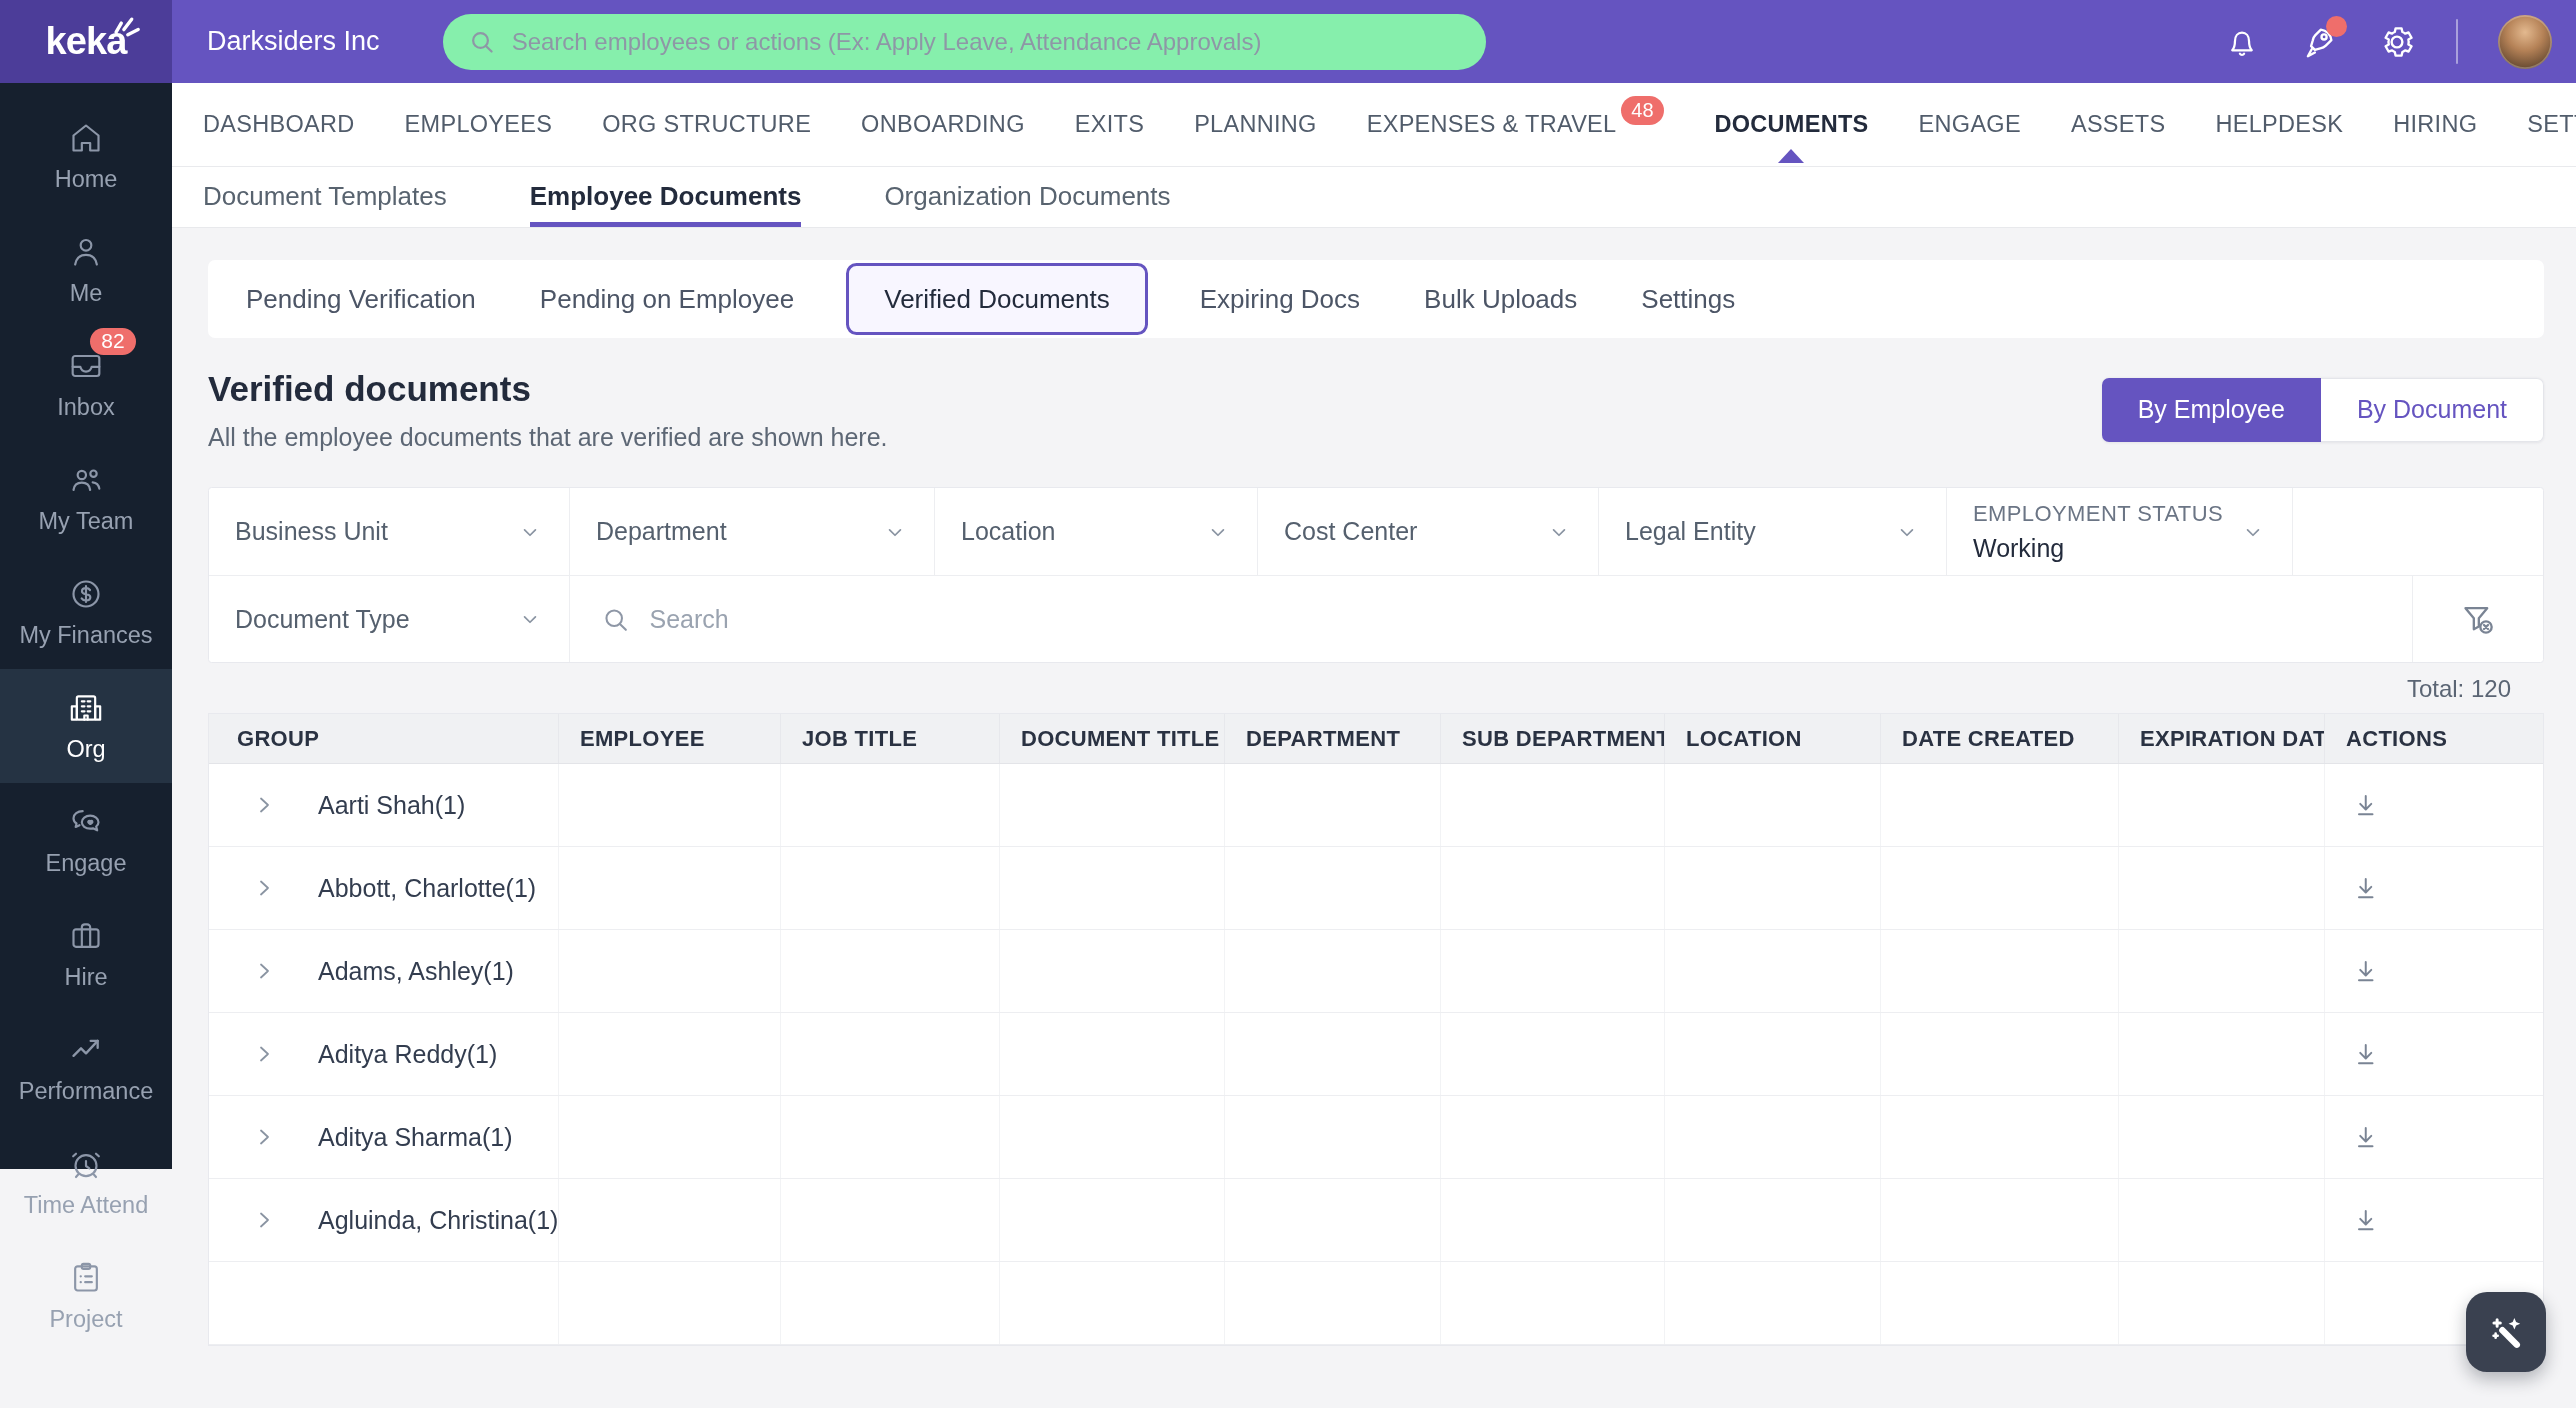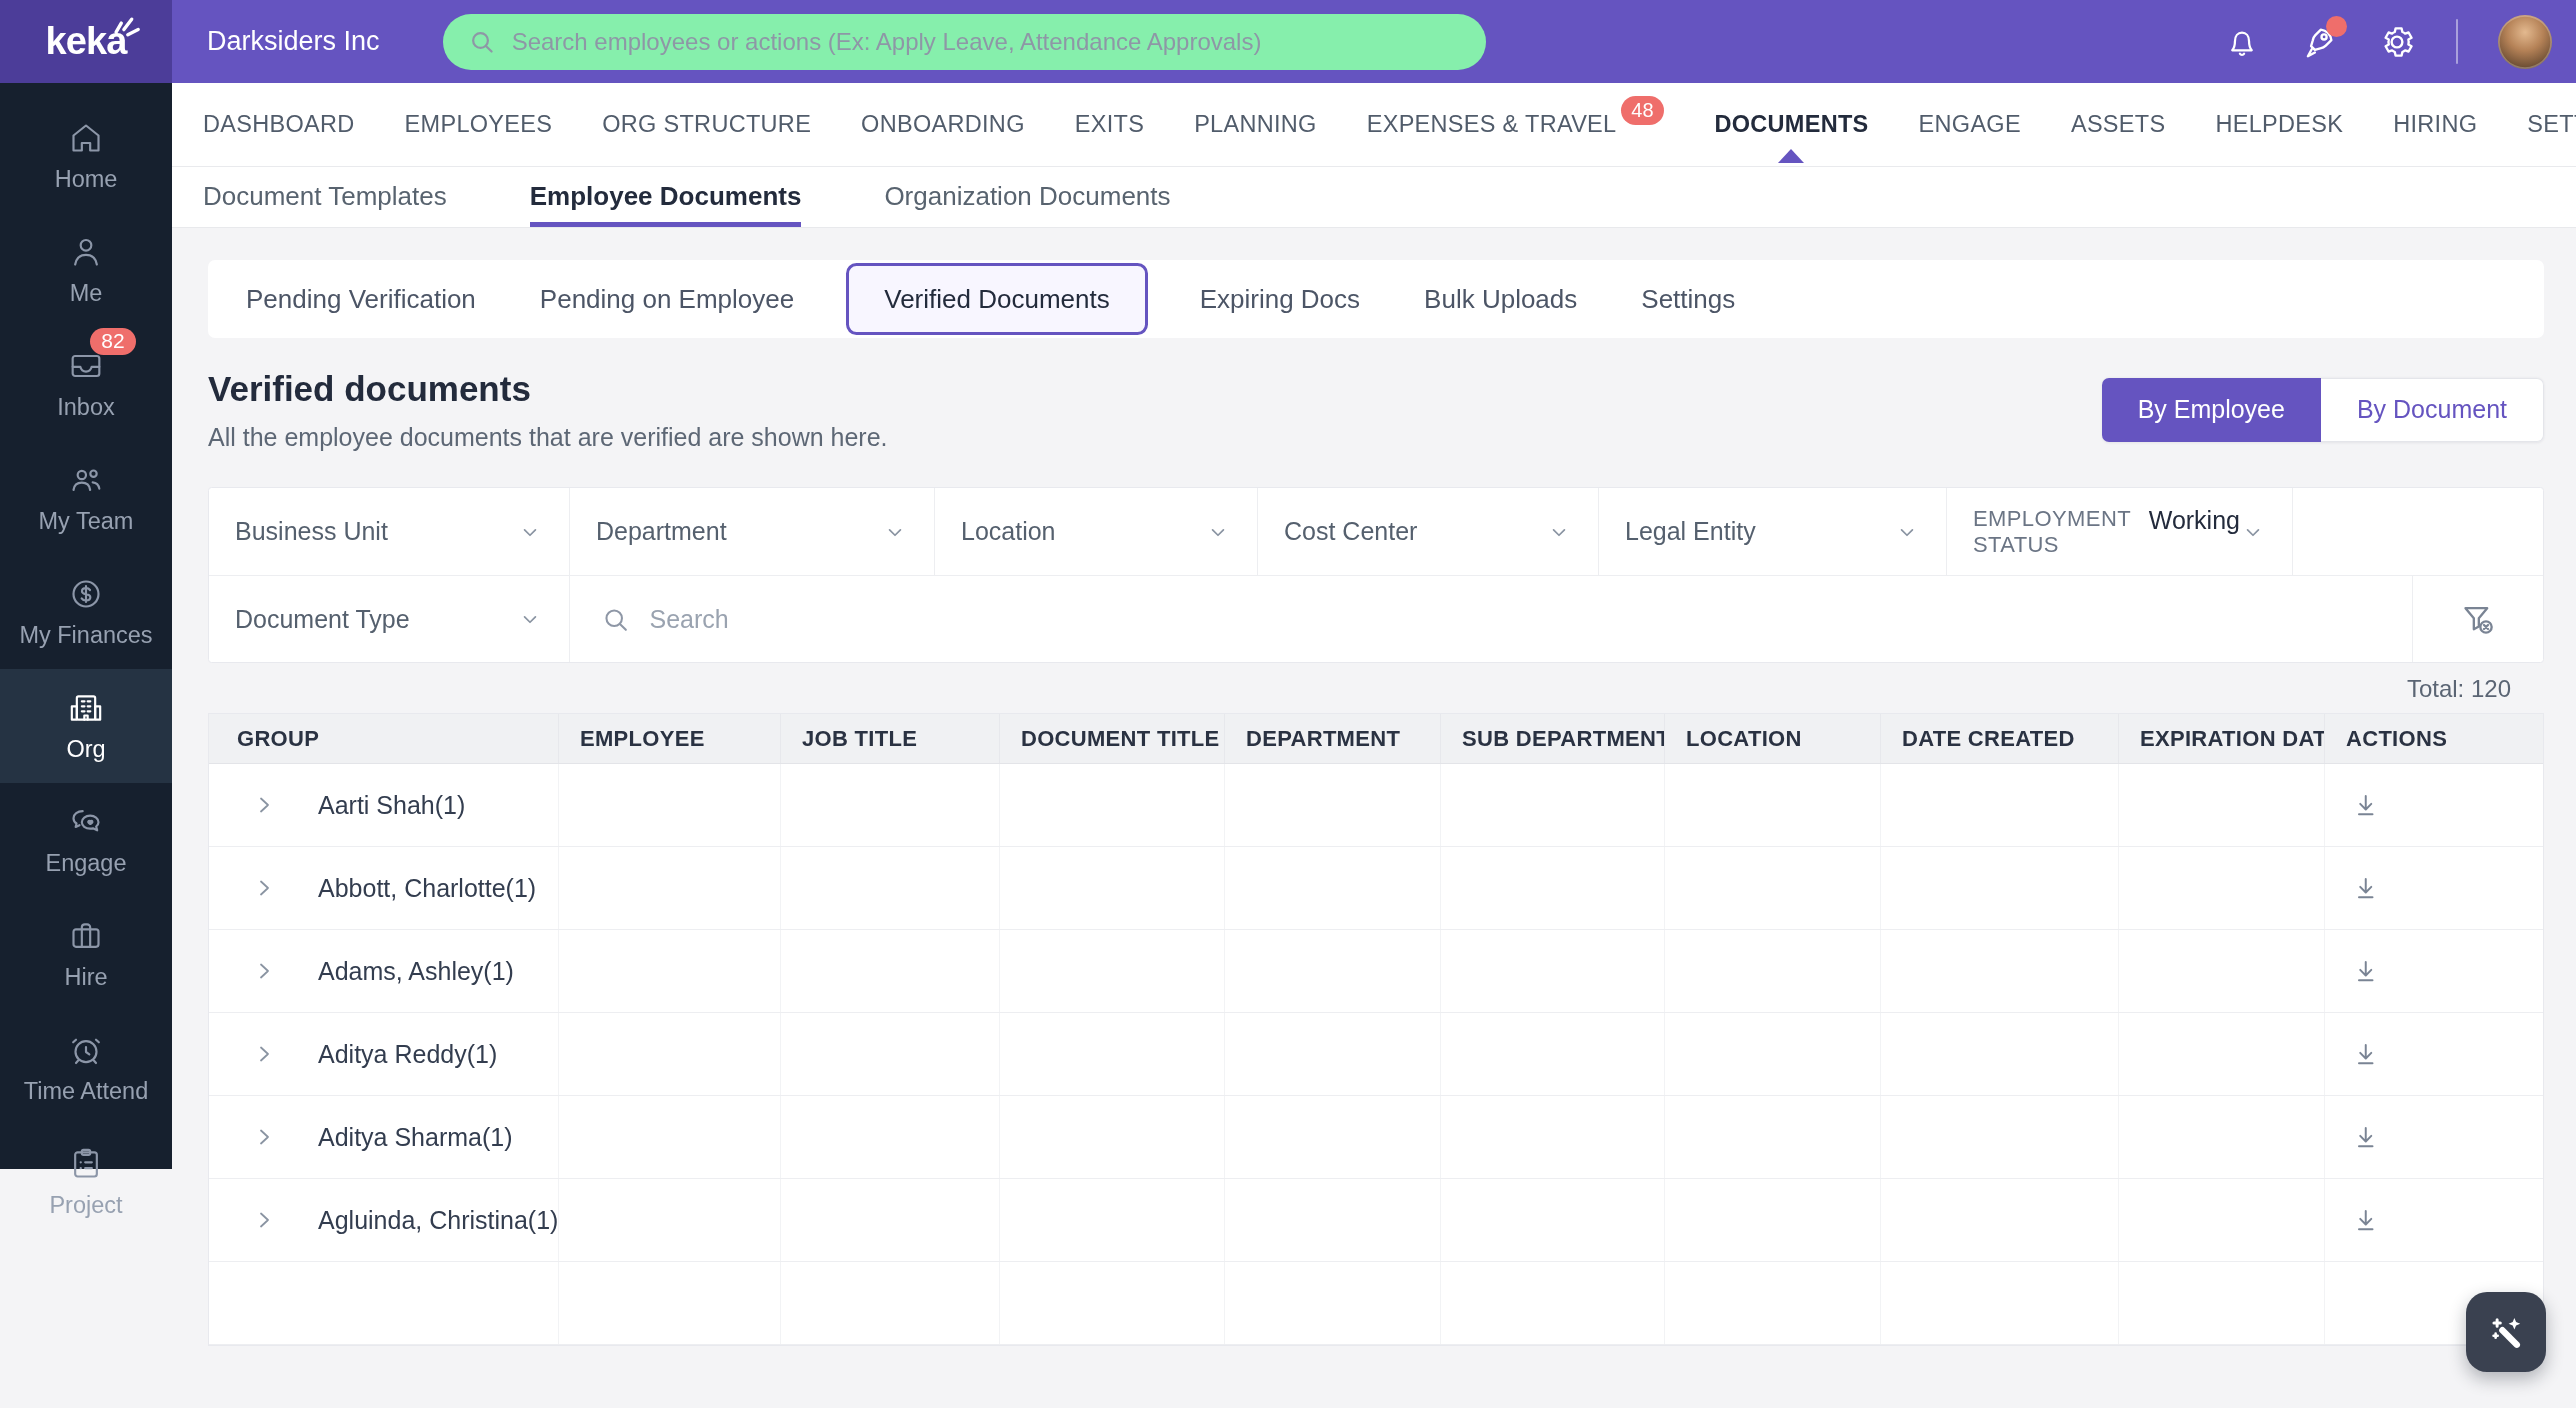--- a/index.html
+++ b/index.html
@@ -63,21 +63,21 @@
   
   .filter-card { margin-top:35px; background:#fff; border:0.9px solid #E8E9EE; border-radius:3.5px; }
   .filter-row { display:grid; height:87px; }
   .filter-row.r1 { grid-template-columns:361px 365px 323px 341px 348px 346px 1fr; }
   .filter-row.r2 { grid-template-columns:361px 1fr 130px; border-top:0.9px solid #EDEEF1; }
   .f-cell { display:flex; align-items:center; padding:0 26px; border-right:0.9px solid #EDEEF1; position:relative; cursor:pointer; }
   .f-cell:last-child { border-right:none; }
   .f-label { font-size:25px; color:#55606E; }
   .f-chev { margin-left:auto; color:#8A94A2; display:flex; }
   .f-emp { flex-direction:row; }
-  .f-emp .emp-texts { display:flex; flex-direction:row; gap:7px; }
+  .f-emp .emp-texts { display:flex; flex-direction:column; gap:7px; }
   .emp-label { font-size:22px; color:#6B7585; letter-spacing:0.4px; }
   .emp-value { font-size:25px; color:#232B3C; }
   .f-search { display:flex; align-items:center; padding:0 29.5px; cursor:text; }
   .f-search input { border:none; outline:none; flex:1; margin-left:19px; font-size:25px; color:#3a4354; font-family:inherit; }
   .f-search input::placeholder { color:#9AA3B0; }
   .f-funnel { display:flex; align-items:center; justify-content:center; color:#7A8494; cursor:pointer; }
 
   .total-row { margin-top:12px; text-align:right; padding-right:33px; font-size:24px; color:#5B6574; }
 
   
@@ -225,20 +225,29 @@
     </div>
     <div class="side-item">
       <span class="side-icon">
         <svg width="40" height="40" viewBox="0 0 24 24" fill="none" stroke="currentColor" stroke-width="1.3" stroke-linecap="round" stroke-linejoin="round">
             <rect x="4.5" y="8" width="15" height="10.5" rx="1.5"></rect>
             <path d="M9.5 8V6.8A1.8 1.8 0 0 1 11.3 5h1.4a1.8 1.8 0 0 1 1.8 1.8V8"></path>
             <path d="M9.5 8v10.5M14.5 8v10.5"></path>
           </svg>
       </span>
       <span class="side-label">Hire</span>
+    </div>
+    <div class="side-item">
+      <span class="side-icon">
+        <svg width="40" height="40" viewBox="0 0 24 24" fill="none" stroke="currentColor" stroke-width="1.4" stroke-linecap="round" stroke-linejoin="round">
+            <path d="M4.5 15.5 9 11l3 3 7-7.5"></path>
+            <path d="M14.8 6.5H19v4.2"></path>
+          </svg>
+      </span>
+      <span class="side-label">Performance</span>
     </div>
     <div class="side-item">
       <span class="side-icon">
         <svg width="40" height="40" viewBox="0 0 24 24" fill="none" stroke="currentColor" stroke-width="1.3" stroke-linecap="round" stroke-linejoin="round">
             <circle cx="12" cy="13" r="6.3"></circle>
             <path d="M12 10.2v3l2 1.4"></path>
             <path d="M6 5.8 4.3 7.4M18 5.8l1.7 1.6"></path>
             <path d="M7.3 18.3 6 19.8M16.7 18.3l1.3 1.5"></path>
           </svg>
       </span>

